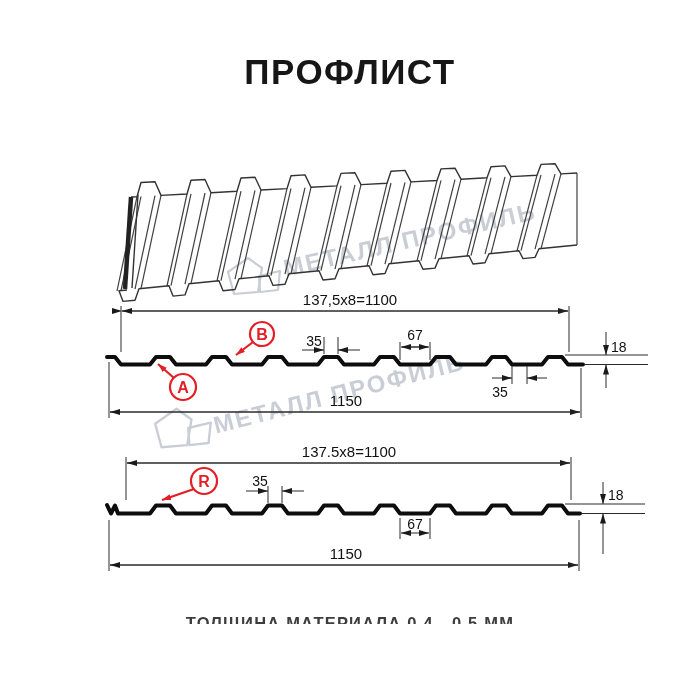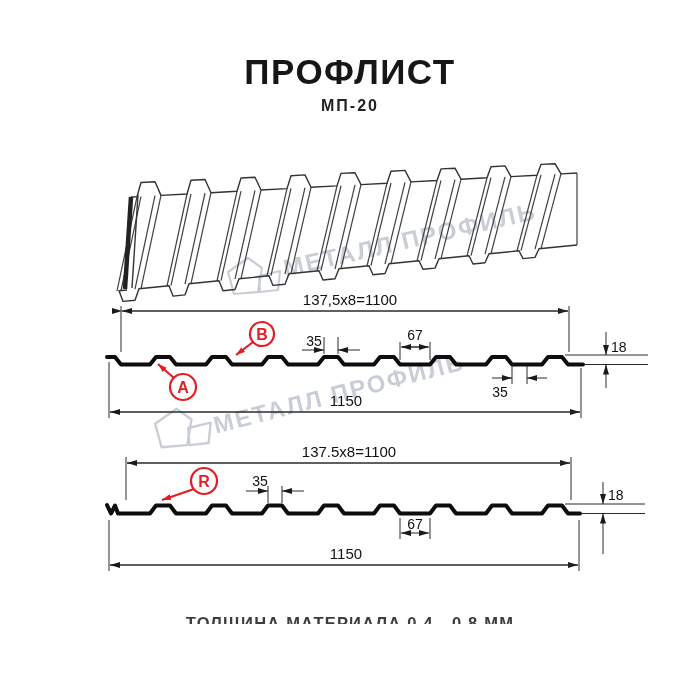--- a/index.html
+++ b/index.html
@@ -24,21 +24,20 @@
   .redtext{fill:#e31e24;font-weight:bold;font-size:16px;}
   .dimtext{font-size:15px;}
   .dimtext-s{font-size:14px;}
 </style>
 </head>
 <body>
 
 <div id="page">
 
   <div class="title">ПРОФЛИСТ</div>
-  <div class="subtitle">МП-20</div>
 
   <svg class="wm-logo" style="left:226px;top:256px" width="58" height="40" viewBox="0 0 58 40">
     <path d="M2,16 L22,2 L36,12 L32,36 L8,38 Z" stroke="#c9ced6" stroke-width="2.2" fill="none" stroke-linejoin="round"></path>
     <path d="M33,20 L54,15 L52,34 L34,36 Z" stroke="#c9ced6" stroke-width="2.2" fill="none" stroke-linejoin="round"></path>
   </svg>
   <div class="watermark wm1">МЕТАЛЛ ПРОФИЛЬ</div>
 
   <svg class="wm-logo" style="left:153px;top:406px" width="62" height="44" viewBox="0 0 58 40">
     <path d="M2,16 L22,2 L36,12 L32,36 L8,38 Z" stroke="#c9ced6" stroke-width="2.2" fill="none" stroke-linejoin="round"></path>
     <path d="M33,20 L54,15 L52,34 L34,36 Z" stroke="#c9ced6" stroke-width="2.2" fill="none" stroke-linejoin="round"></path>
@@ -204,14 +203,14 @@
       <text class="dimtext" x="346" y="559" text-anchor="middle">1150</text>
     </g>
 
     <g>
       <line class="red" stroke-width="1.6" x1="194" y1="489" x2="162" y2="500" marker-end="url(#arrR)"></line>
       <circle class="red" cx="204" cy="481" r="13" fill="#fff"></circle>
       <text class="redtext" x="204" y="487" text-anchor="middle">R</text>
     </g>
   </svg>
 
-  <div class="footer-note">ТОЛЩИНА МАТЕРИАЛА 0.4 - 0.8 ММ</div>
+  <div class="footer-note">ТОЛЩИНА МАТЕРИАЛА 0.4 - 0.5 ММ</div>
 </div>
 
 </body></html>

